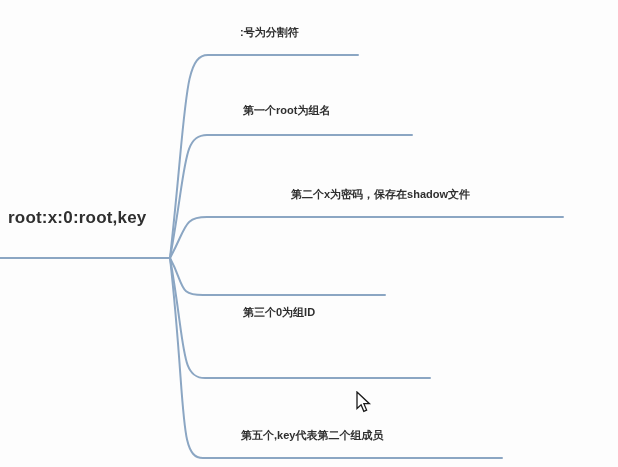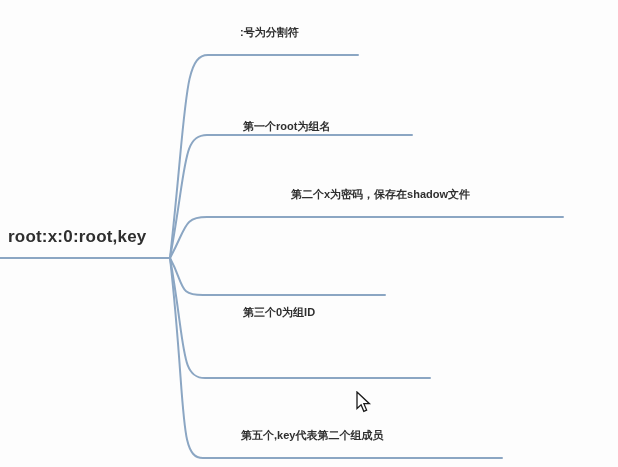--- a/index.html
+++ b/index.html
@@ -29,27 +29,27 @@
   .node-label {
     position: absolute;
     z-index: 2;
     white-space: nowrap;
     color: #2f2f2f;
     font-weight: bold;
     line-height: 1.15;
     cursor: default;
   }
   .root-label {
-    left: 8px; top: 227px;
+    left: 8px; top: 208px;
     font-size: 17px;
     letter-spacing: 0.2px;
   }
   .branch-label { font-size: 11px; }
   .b0 { left: 240px; top: 26px; }
-  .b1 { left: 243px; top: 120px; text-align: center; }
+  .b1 { left: 243px; top: 104px; text-align: center; }
   .b2 { left: 243px; top: 188px; margin-left: 48px; }
   .b3 { left: 243px; top: 266px; margin-top: 40px; }
   .b4 { left: 243px; top: 349px; }
   .b5 { left: 241px; top: 429px; }
   .cursor {
     position: absolute;
     left: 355px; top: 391px;
     z-index: 3;
     pointer-events: none;
   }

